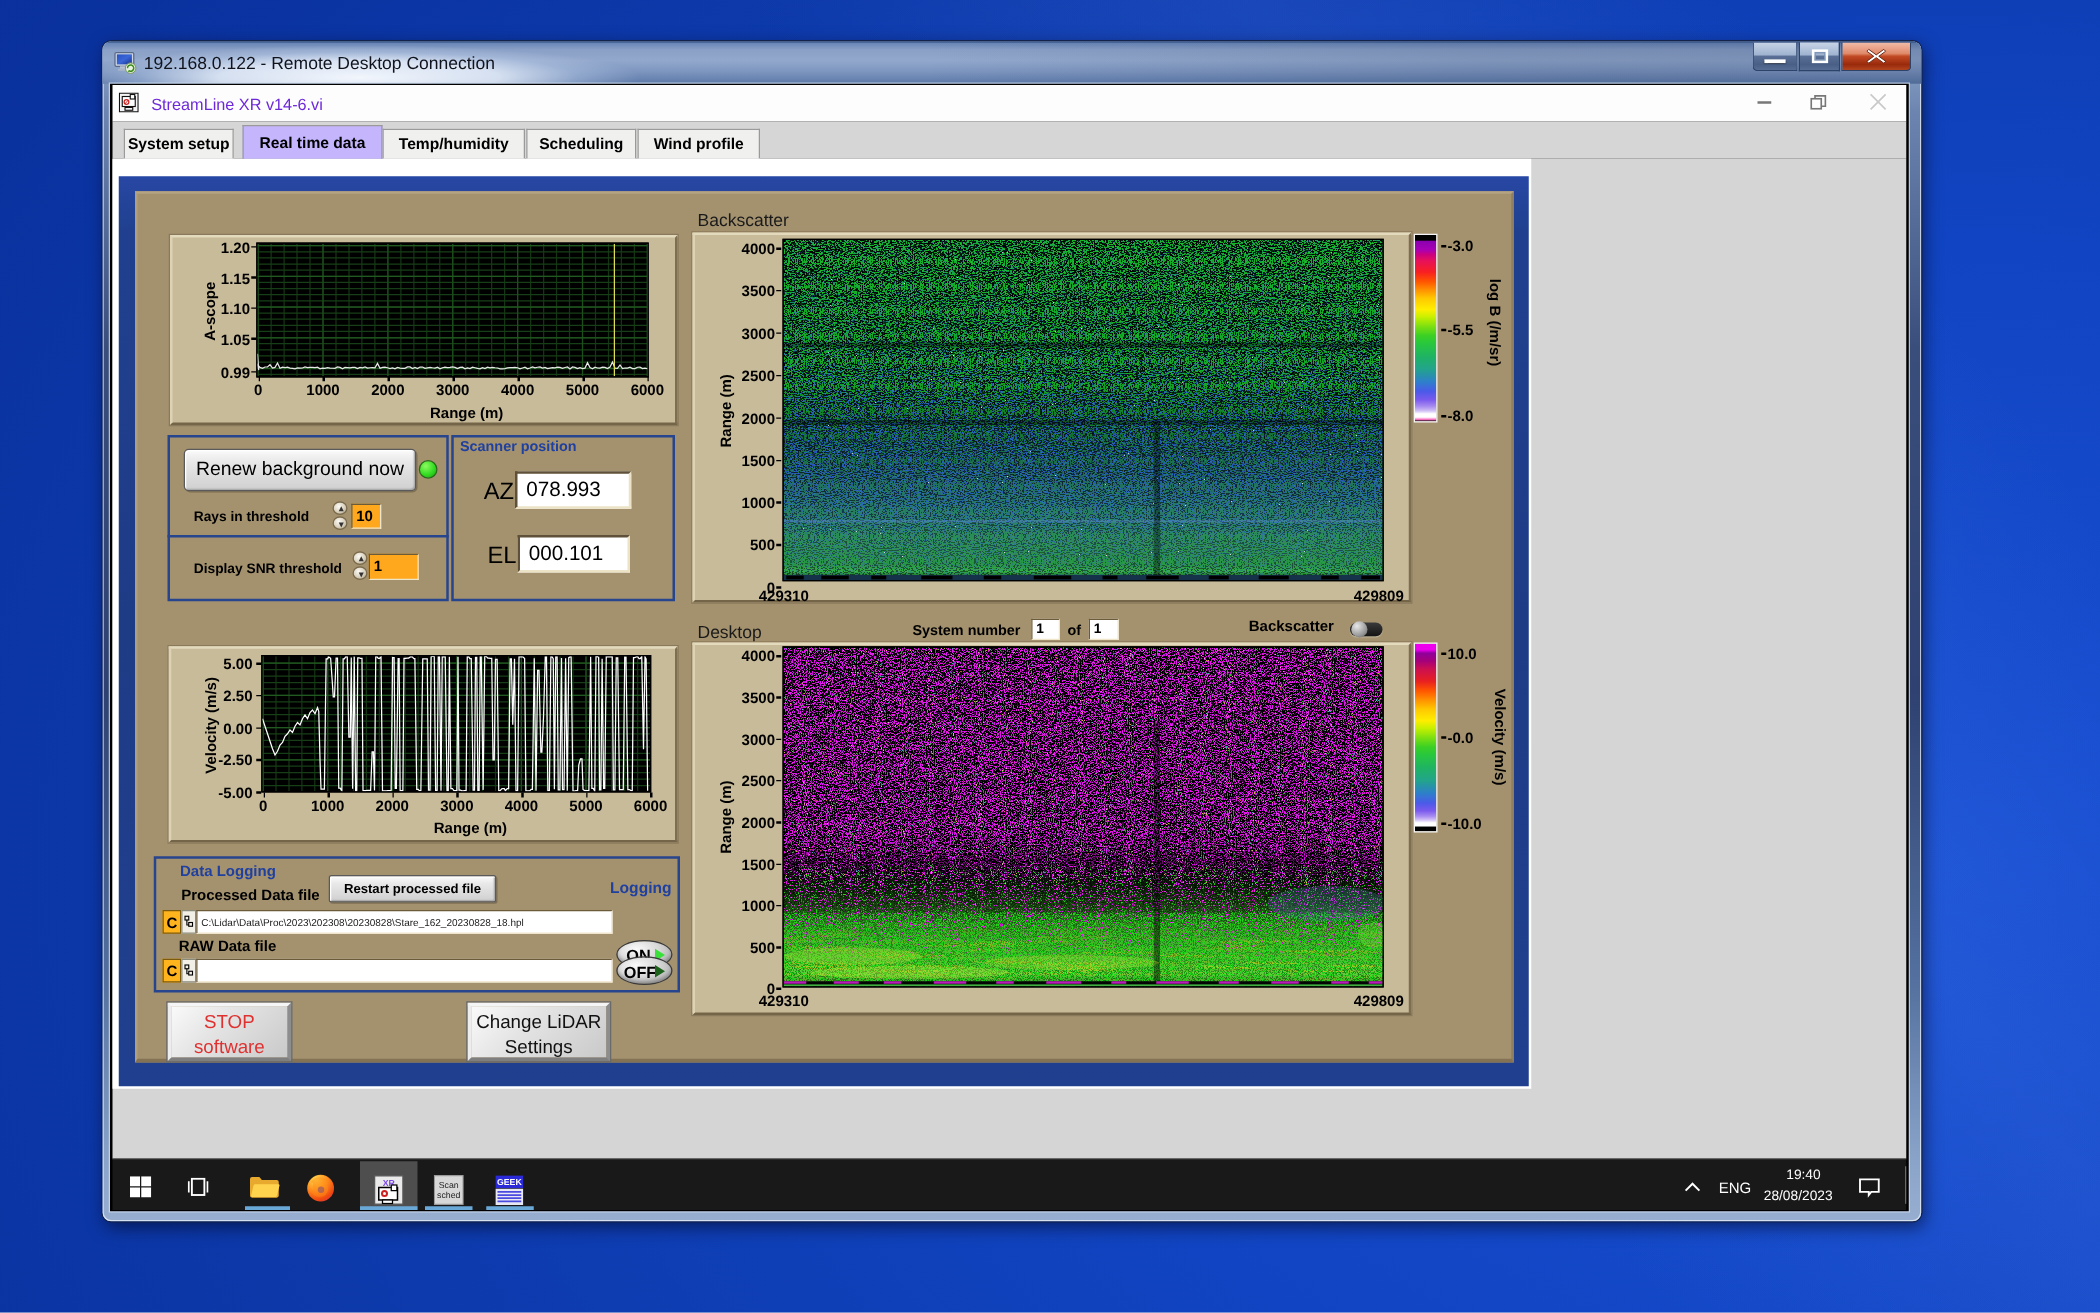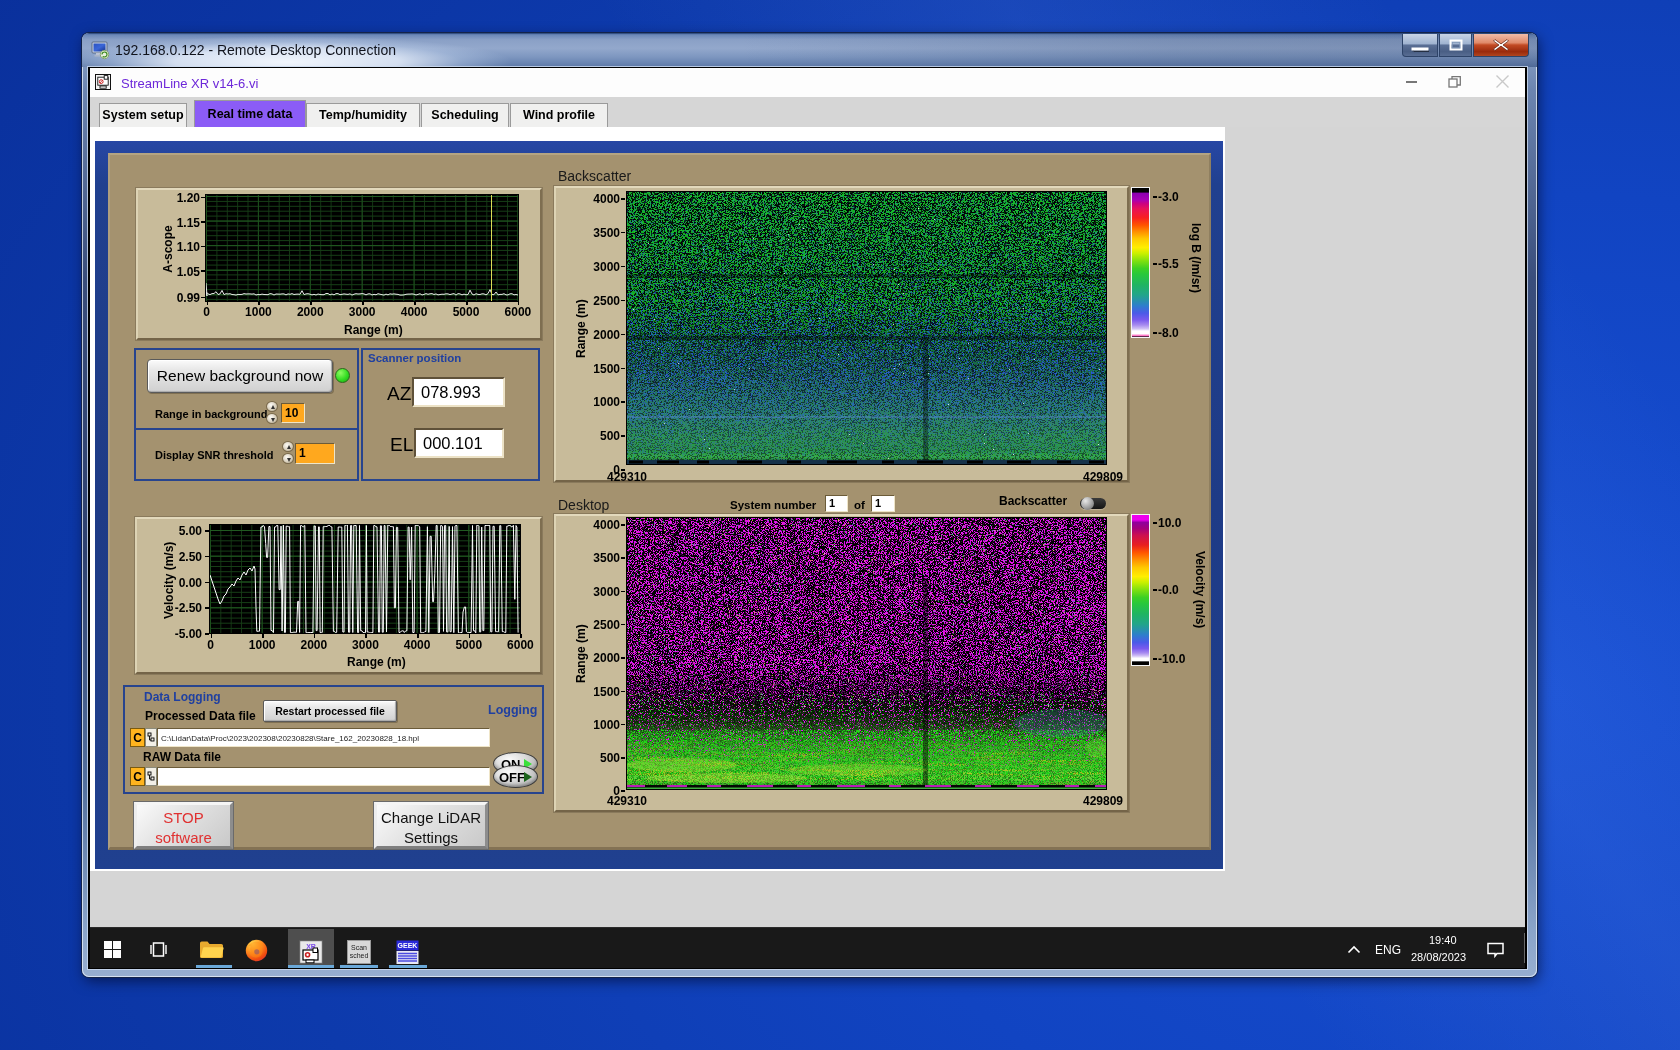--- a/index.html
+++ b/index.html
@@ -28,21 +28,21 @@
 #btnmax { left:1357px; width:33px; background:linear-gradient(180deg,#c8d4e6 0%,#9fb3d0 45%,#5a6f95 50%,#4a5f85 80%,#586d93 100%); }
 #btncls { left:1391px; width:56px; border-radius:0 0 4px 0; background:linear-gradient(180deg,#f2bca8 0%,#e08a6a 40%,#c24a24 50%,#9a2a0c 80%,#b2451e 100%); }
 .capbtn .ic { position:absolute; left:50%; top:50%; transform:translate(-50%,-50%); color:#fff; }
 
 
 #remote { left:6px; top:34px; width:1439px; height:902px; background:#000; box-shadow:0 0 0 1px rgba(205,220,240,0.8); }
 #vititle { left:2px; top:1px; width:1435px; height:29px; background:#fdfdfd; }
 #vititle .t { position:absolute; left:31px; top:8px; font-size:13px; color:#6d28d9; }
 #tabstrip { left:2px; top:30px; width:1435px; height:30px; background:#d6d6d6; }
 .tab { position:absolute; top:6px; height:24px; background:#f0f0ef; border:1px solid #9a9a9a; border-bottom:none; font-size:12.5px; font-weight:bold; text-align:center; padding-top:4px; }
-#tabactive { position:absolute; top:3px; height:27px; background:#8b5cf6; border:1px solid #9a9a9a; border-bottom:none; font-size:12.5px; font-weight:bold; text-align:center; padding-top:6px; z-index:3; }
+#tabactive { position:absolute; top:3px; height:27px; background:#c4b5fd; border:1px solid #9a9a9a; border-bottom:none; font-size:12.5px; font-weight:bold; text-align:center; padding-top:6px; z-index:3; }
 #vibody { left:2px; top:60px; width:1435px; height:800px; background:#d5d5d5; }
 #whiteband { left:0px; top:0px; width:1135px; height:744px; background:#fff; }
 #navy { left:5px; top:14px; width:1128px; height:728px; background:linear-gradient(180deg,#2747a4 0%,#20408f 6%,#1e3b86 50%,#20408f 100%); }
 #tan { left:18px; top:26px; width:1103px; height:697px; background:#a4926f;
   border-top:2px solid #b4a482; border-left:2px solid #af9f7e; border-bottom:3px solid #837254; border-right:2px solid #8f7f60; }
 
 
 .gpanel { position:absolute; background:#c8bb9a; border-top:2px solid #e3d9bc; border-left:2px solid #ddd3b4; border-bottom:2px solid #746448; border-right:2px solid #7e6e50; box-shadow:0 0 0 1px #8a7a5c; }
 .plot { position:absolute; background:#000; border:1px solid #000; }
 .ylab { position:absolute; text-align:right; font-size:12px; font-weight:bold; }
@@ -229,21 +229,21 @@
           <div class="xlab" style="left:338.0px;top:150px;width:36px">5000</div>
           <div class="tick" style="left:356.0px;top:146px;width:1.5px;height:4px"></div>
           <div class="xlab" style="left:389.9px;top:150px;width:36px">6000</div>
           <div class="tick" style="left:407.9px;top:146px;width:1.5px;height:4px"></div>
           <div class="lbl" style="left:234px;top:168px;font-size:12px">Range (m)</div>
           <div class="lbl rm90" style="left:34px;top:87px;font-size:12px">A-scope</div>
           <div class="abs frame" style="left:24px;top:193px;width:225px;height:133px"></div>
           <div class="abs" style="left:24px;top:273px;width:225px;height:2px;background:#27448e"></div>
           <div class="btn" style="left:37px;top:204px;width:186px;height:34px;font-size:15.5px;padding-top:7px">Renew background now</div>
           <div class="abs" style="left:225px;top:213px;width:15px;height:15px;border-radius:50%;background:radial-gradient(circle at 35% 30%, #8dfb60 0%, #33dd22 55%, #17a012 100%);border:1px solid #2a6a1a"></div>
-          <div class="lbl" style="left:45px;top:253px;">Range in background</div>
+          <div class="lbl" style="left:45px;top:253px;">Rays in threshold</div>
           <div class="spin" style="left:156px;top:246px;">
             <div class="up"></div>
             <div class="dn" style="margin-top:0.5px"></div>
           </div>
           <div class="fld-amber" style="left:171px;top:248px;width:24px;height:20px">10</div>
           <div class="lbl" style="left:45px;top:294px;">Display SNR threshold</div>
           <div class="spin" style="left:172px;top:286px;">
             <div class="up"></div>
             <div class="dn" style="margin-top:0.5px"></div>
           </div>

